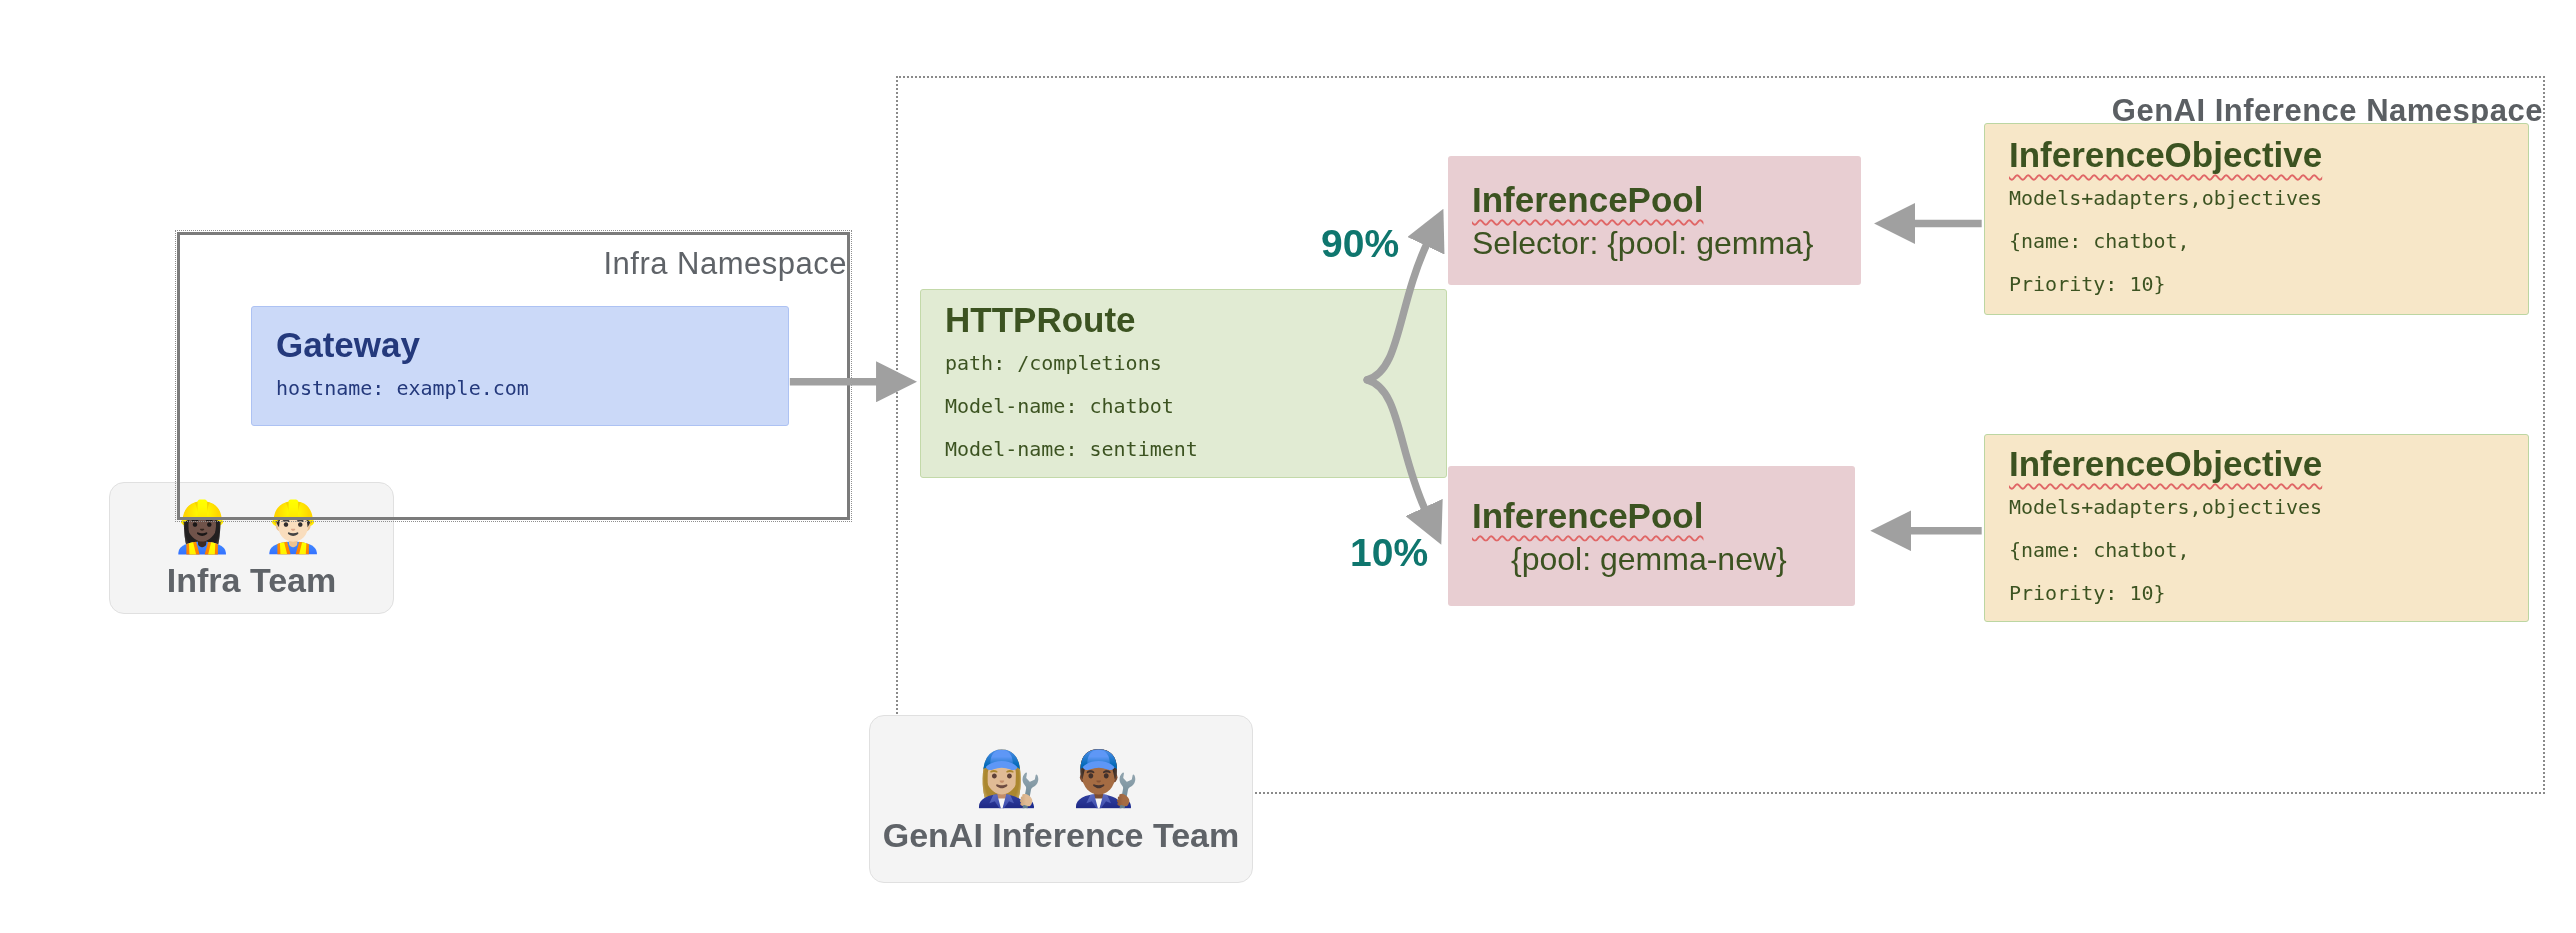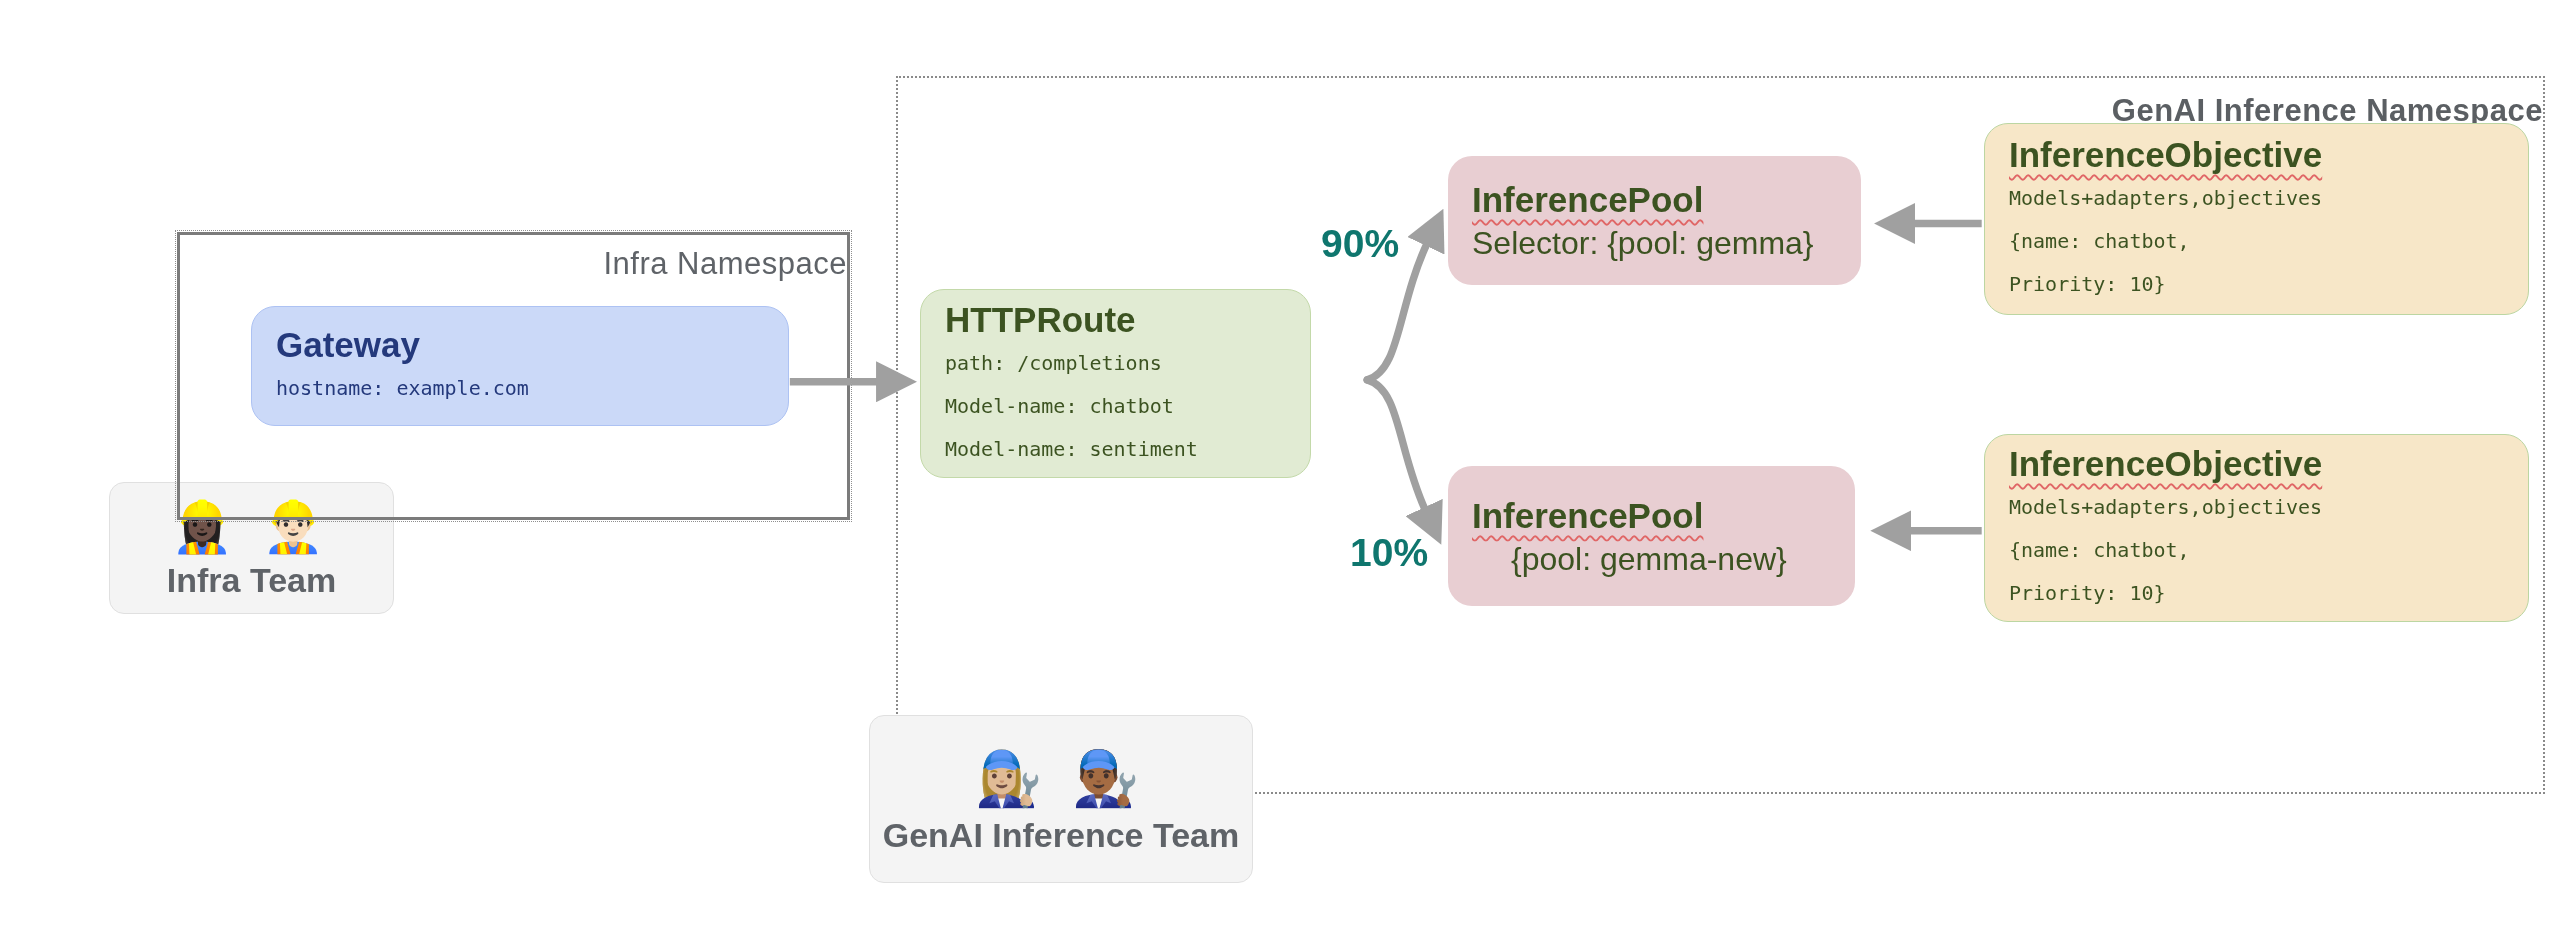--- a/index.html
+++ b/index.html
@@ -17,21 +17,21 @@
     left:896px;top:76px;width:1649px;height:718px;
     border:2.8px dotted #8a8a8a;
   }
   .ns-label{
     position:absolute;left:0;right:0;top:11.2px;text-align:right;
     font-size:31px;color:#5f6368;letter-spacing:0.5px;
   }
   #genai-ns .ns-label{font-weight:bold;top:15px;color:#5b5f63;}
   
   .node{
-    position:absolute;box-sizing:border-box;border-radius:24px;
+    position:absolute;box-sizing:border-box;border-radius:3px;
     display:flex;flex-direction:column;justify-content:center;
     padding:0 24px;
   }
   .node-title{font-size:35px;font-weight:bold;line-height:45px;}
   .node-title .squiggle{
     text-decoration-line:underline;text-decoration-style:wavy;
     text-decoration-color:#e06666;text-decoration-thickness:2.3px;
     text-underline-offset:6.5px;
   }
   .mono{
@@ -39,21 +39,21 @@
     font-size:20px;line-height:43px;white-space:pre;
   }
   .sans-line{font-size:32px;line-height:42px;}
   .indent{padding-left:39px;}
   
   #gateway{
     left:251px;top:306px;width:538px;height:120px;
     background:#cbd9f8;border:1.9px solid #adc2f3;color:#24397c;
   }
   #httproute{
-    left:920px;top:289px;width:391px;height:189px;
+    left:920px;top:289px;width:527px;height:189px;
     background:#e1ebd3;border:1.9px solid #c3d9a9;color:#3c5321;
   }
   #pool-top{
     left:1448px;top:156px;width:413px;height:129px;
     background:#e8ced2;border:none;color:#3c5321;
   }
   #pool-bottom{
     left:1448px;top:466px;width:407px;height:140px;
     background:#e8ced2;border:none;color:#3c5321;
   }

